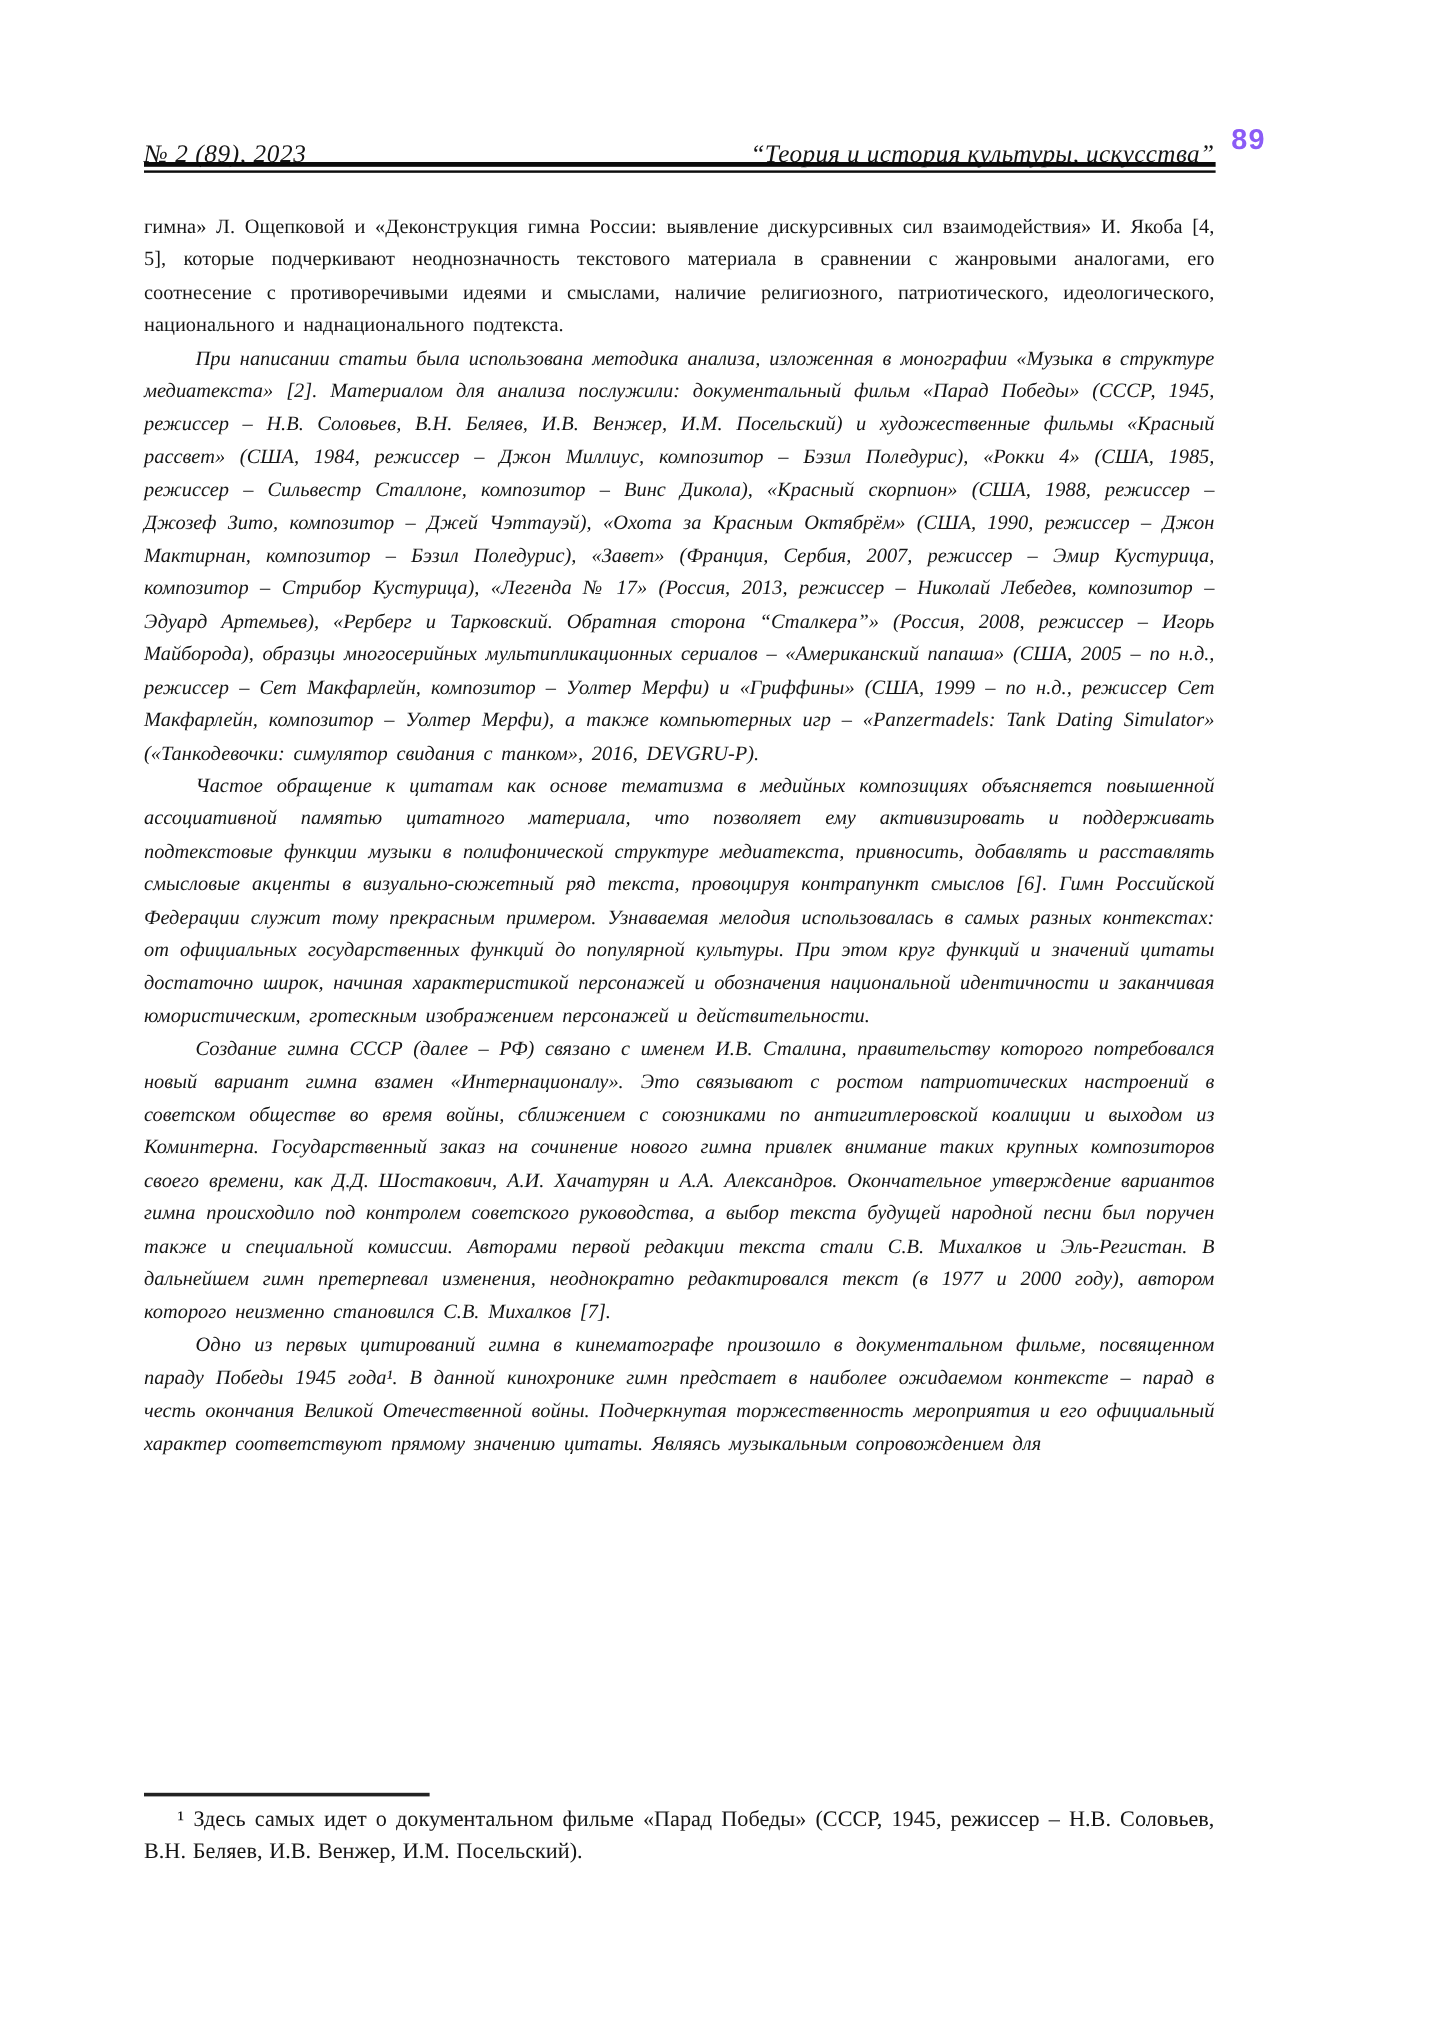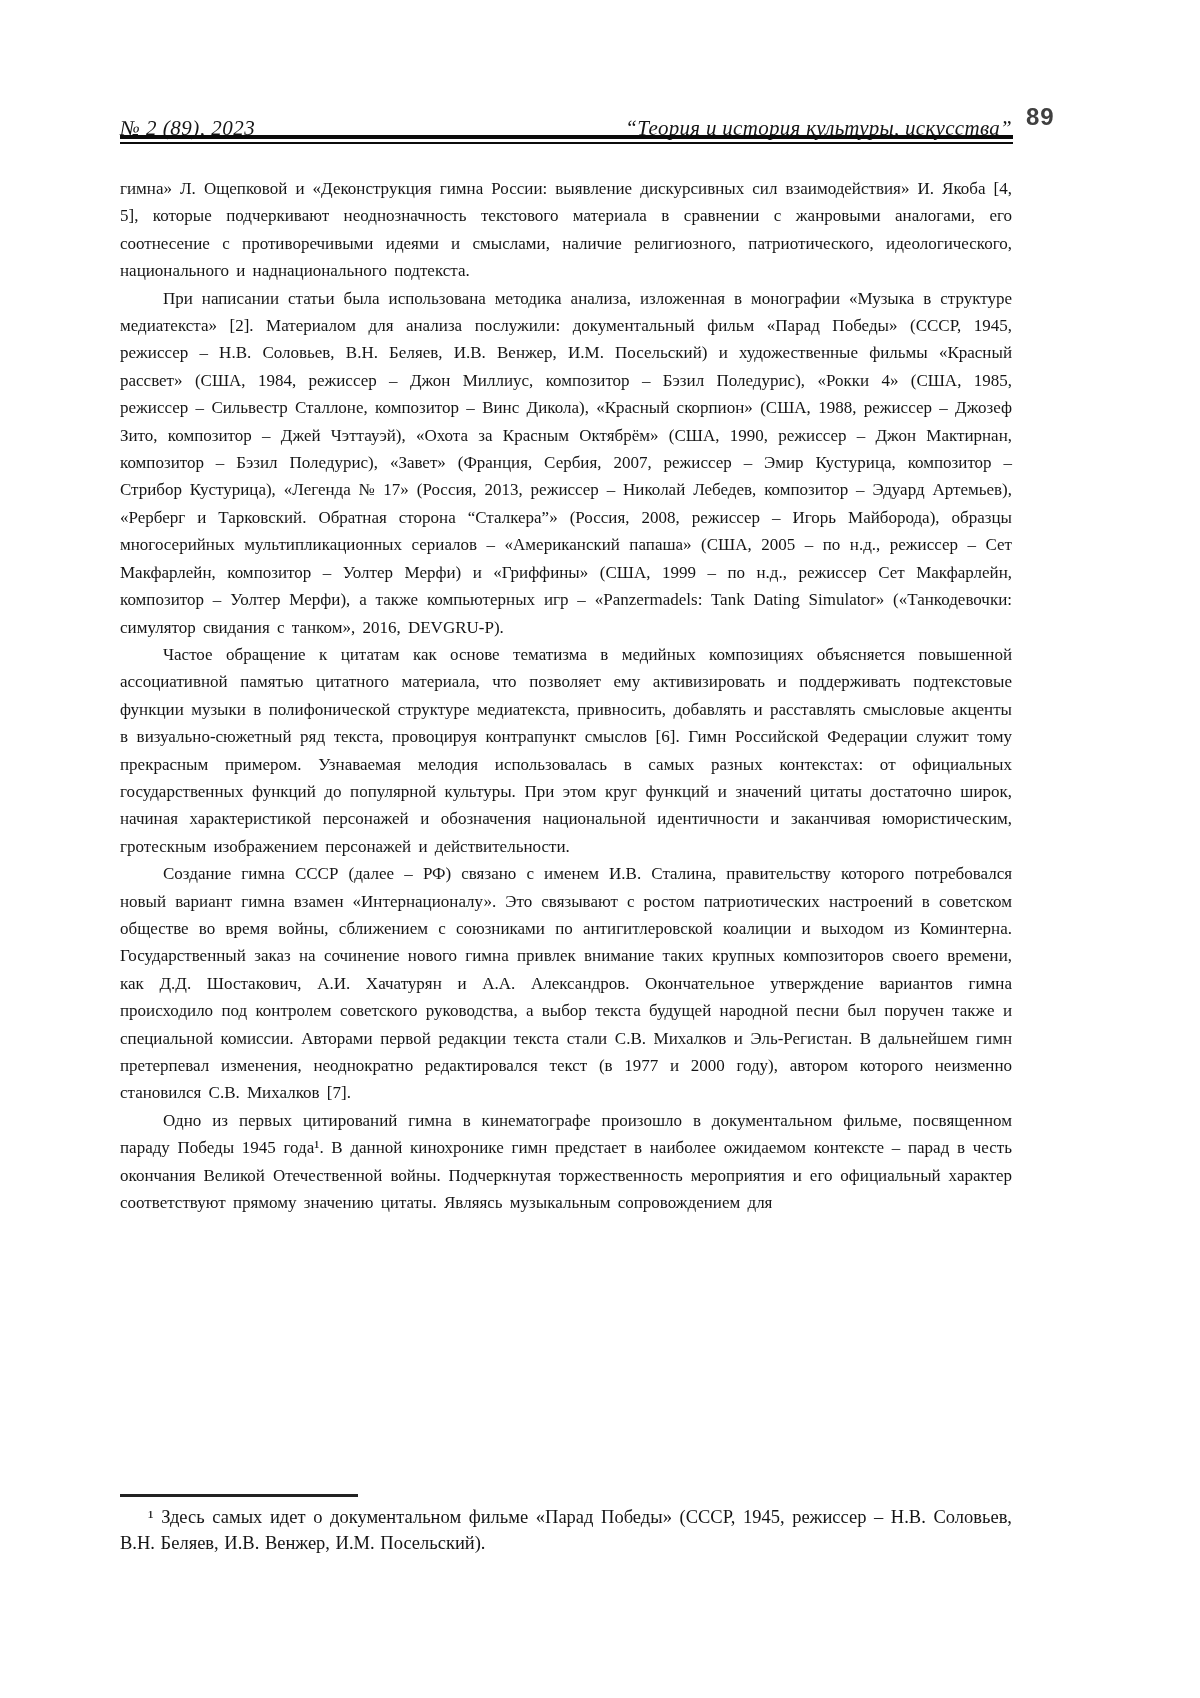--- a/index.html
+++ b/index.html
@@ -36,34 +36,34 @@
     border-bottom: 2px solid #0b0b0b;
   }
   .page-number {
     position: absolute;
     top: 103px;
     left: 1026px;
     font-family: "Liberation Sans", sans-serif;
     font-weight: bold;
     font-size: 24px;
     letter-spacing: 1px;
-    color: #404040;
+    color: #8b5cf6;
   }
   .content {
     position: absolute;
     top: 175px;
     left: 120px;
     width: 892px;
     font-size: 17px;
     line-height: 27.4px;
     text-align: justify;
     word-spacing: 3px;
   }
   .content p { margin: 0; padding: 0; }
-  .content p.indent { text-indent: 43px; }
+  .content p.indent { text-indent: 43px; font-style: italic; }
   .footnote-rule {
     position: absolute;
     top: 1494px;
     left: 120px;
     width: 238px;
     height: 0;
     border-top: 3px solid #222222;
   }
   .footnote {
     position: absolute;

